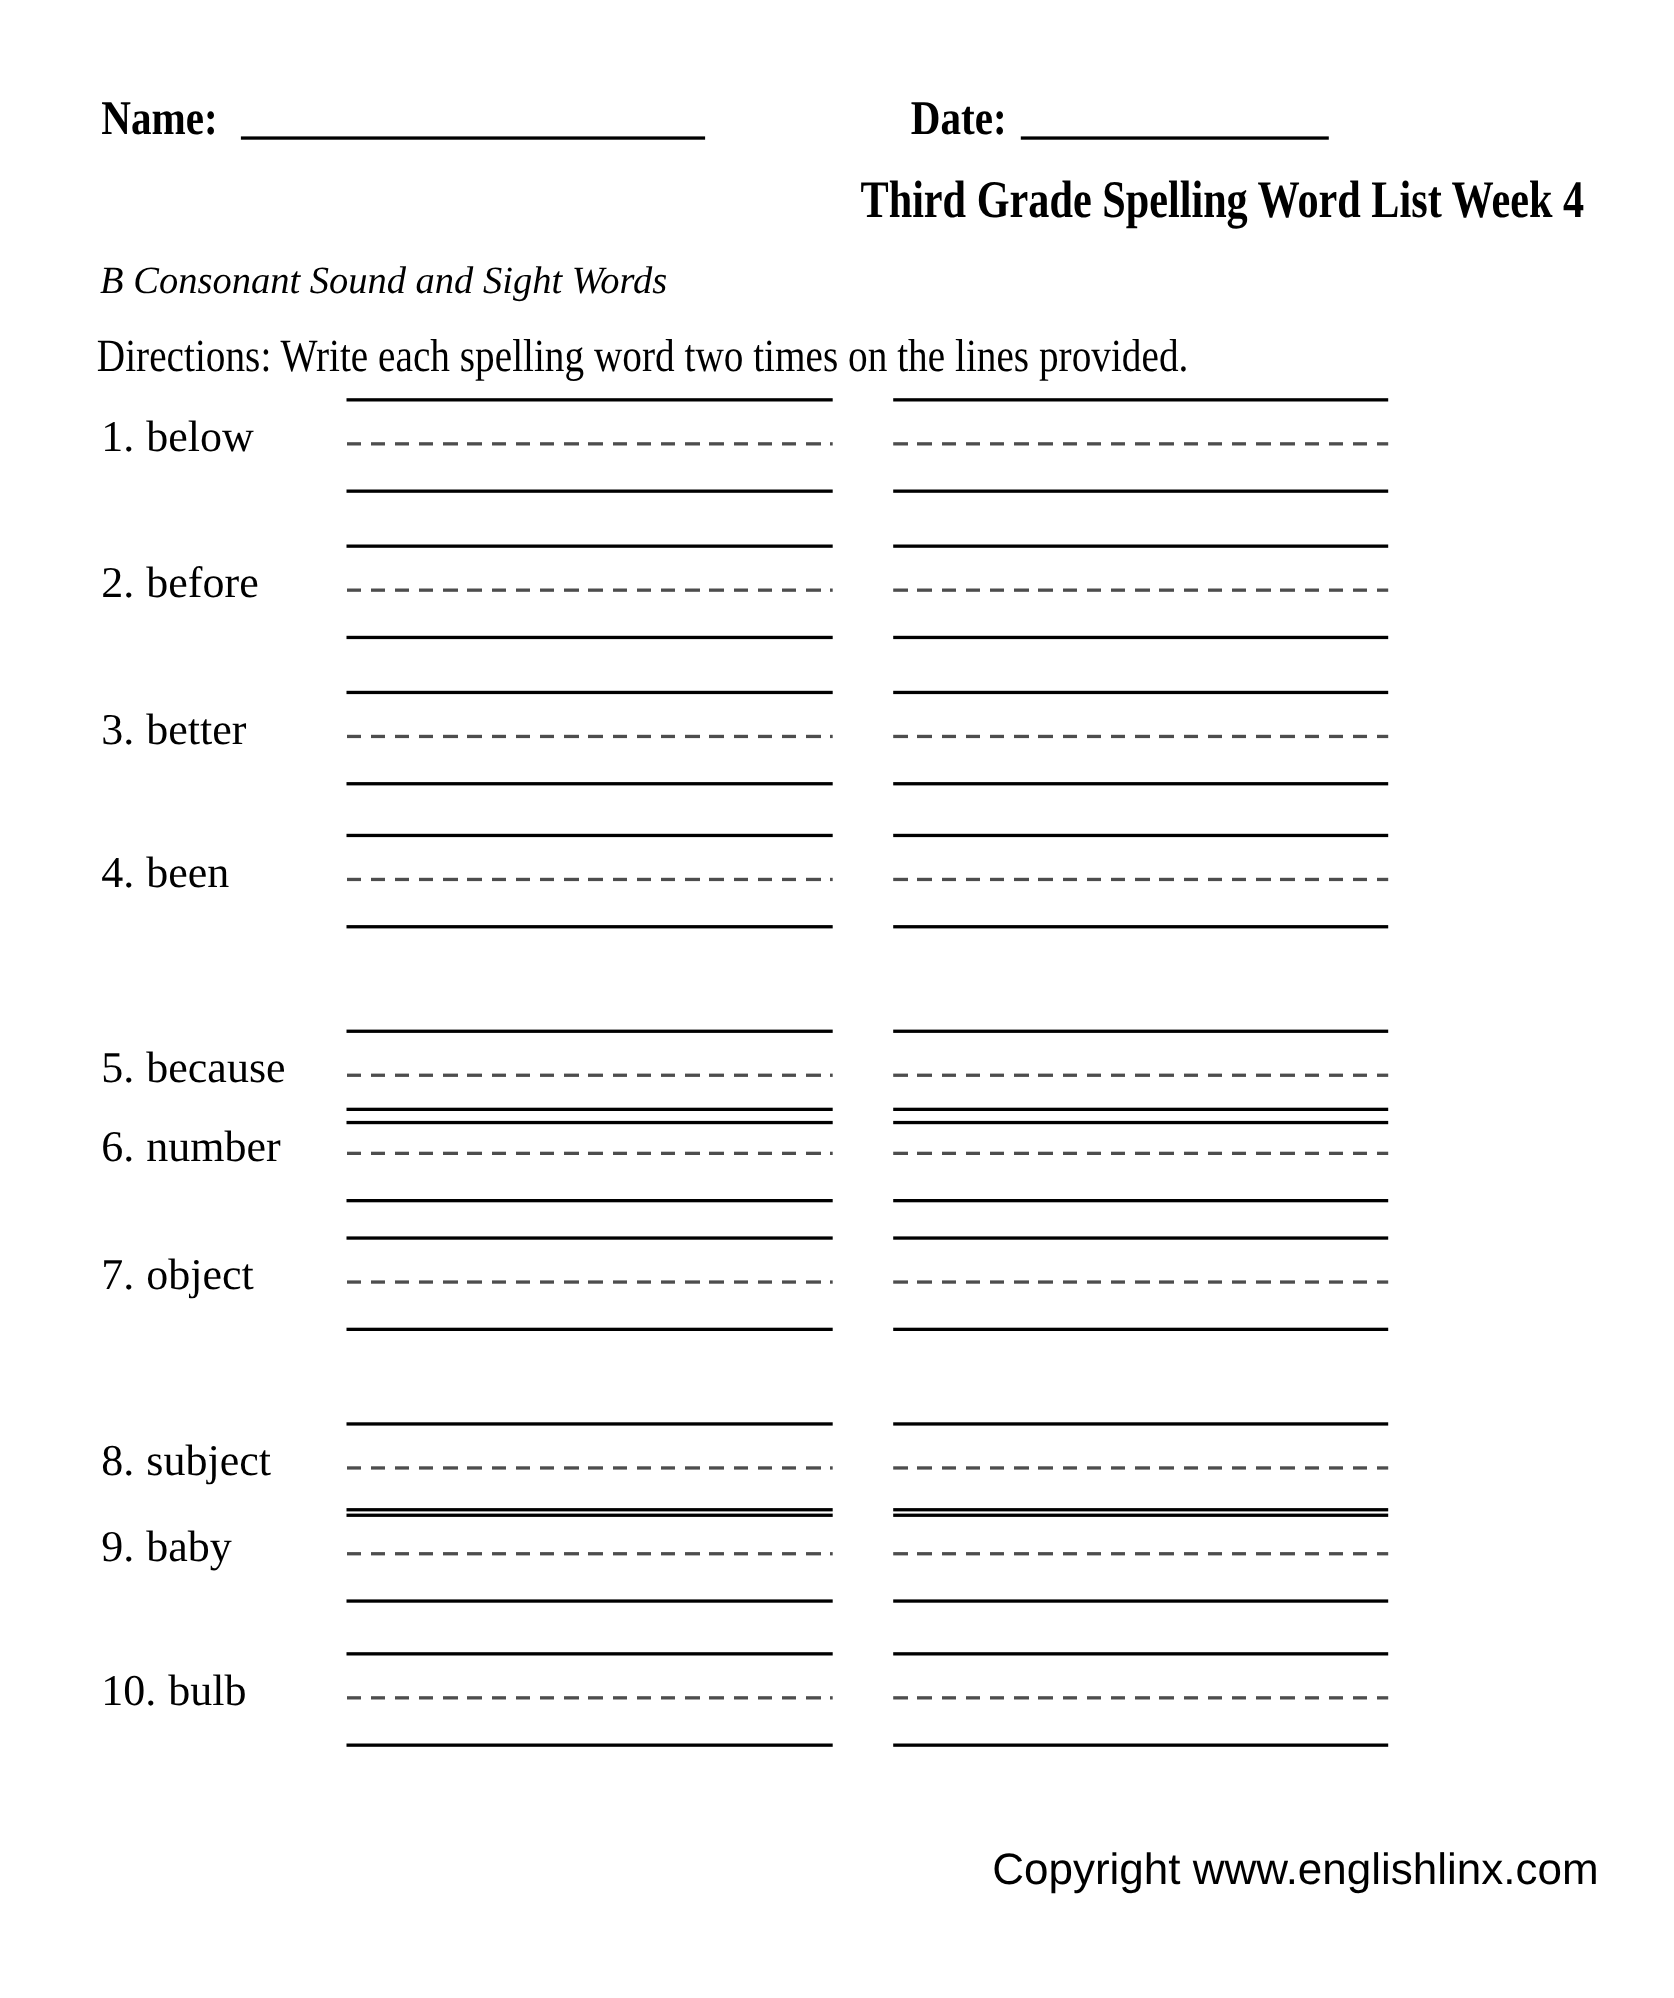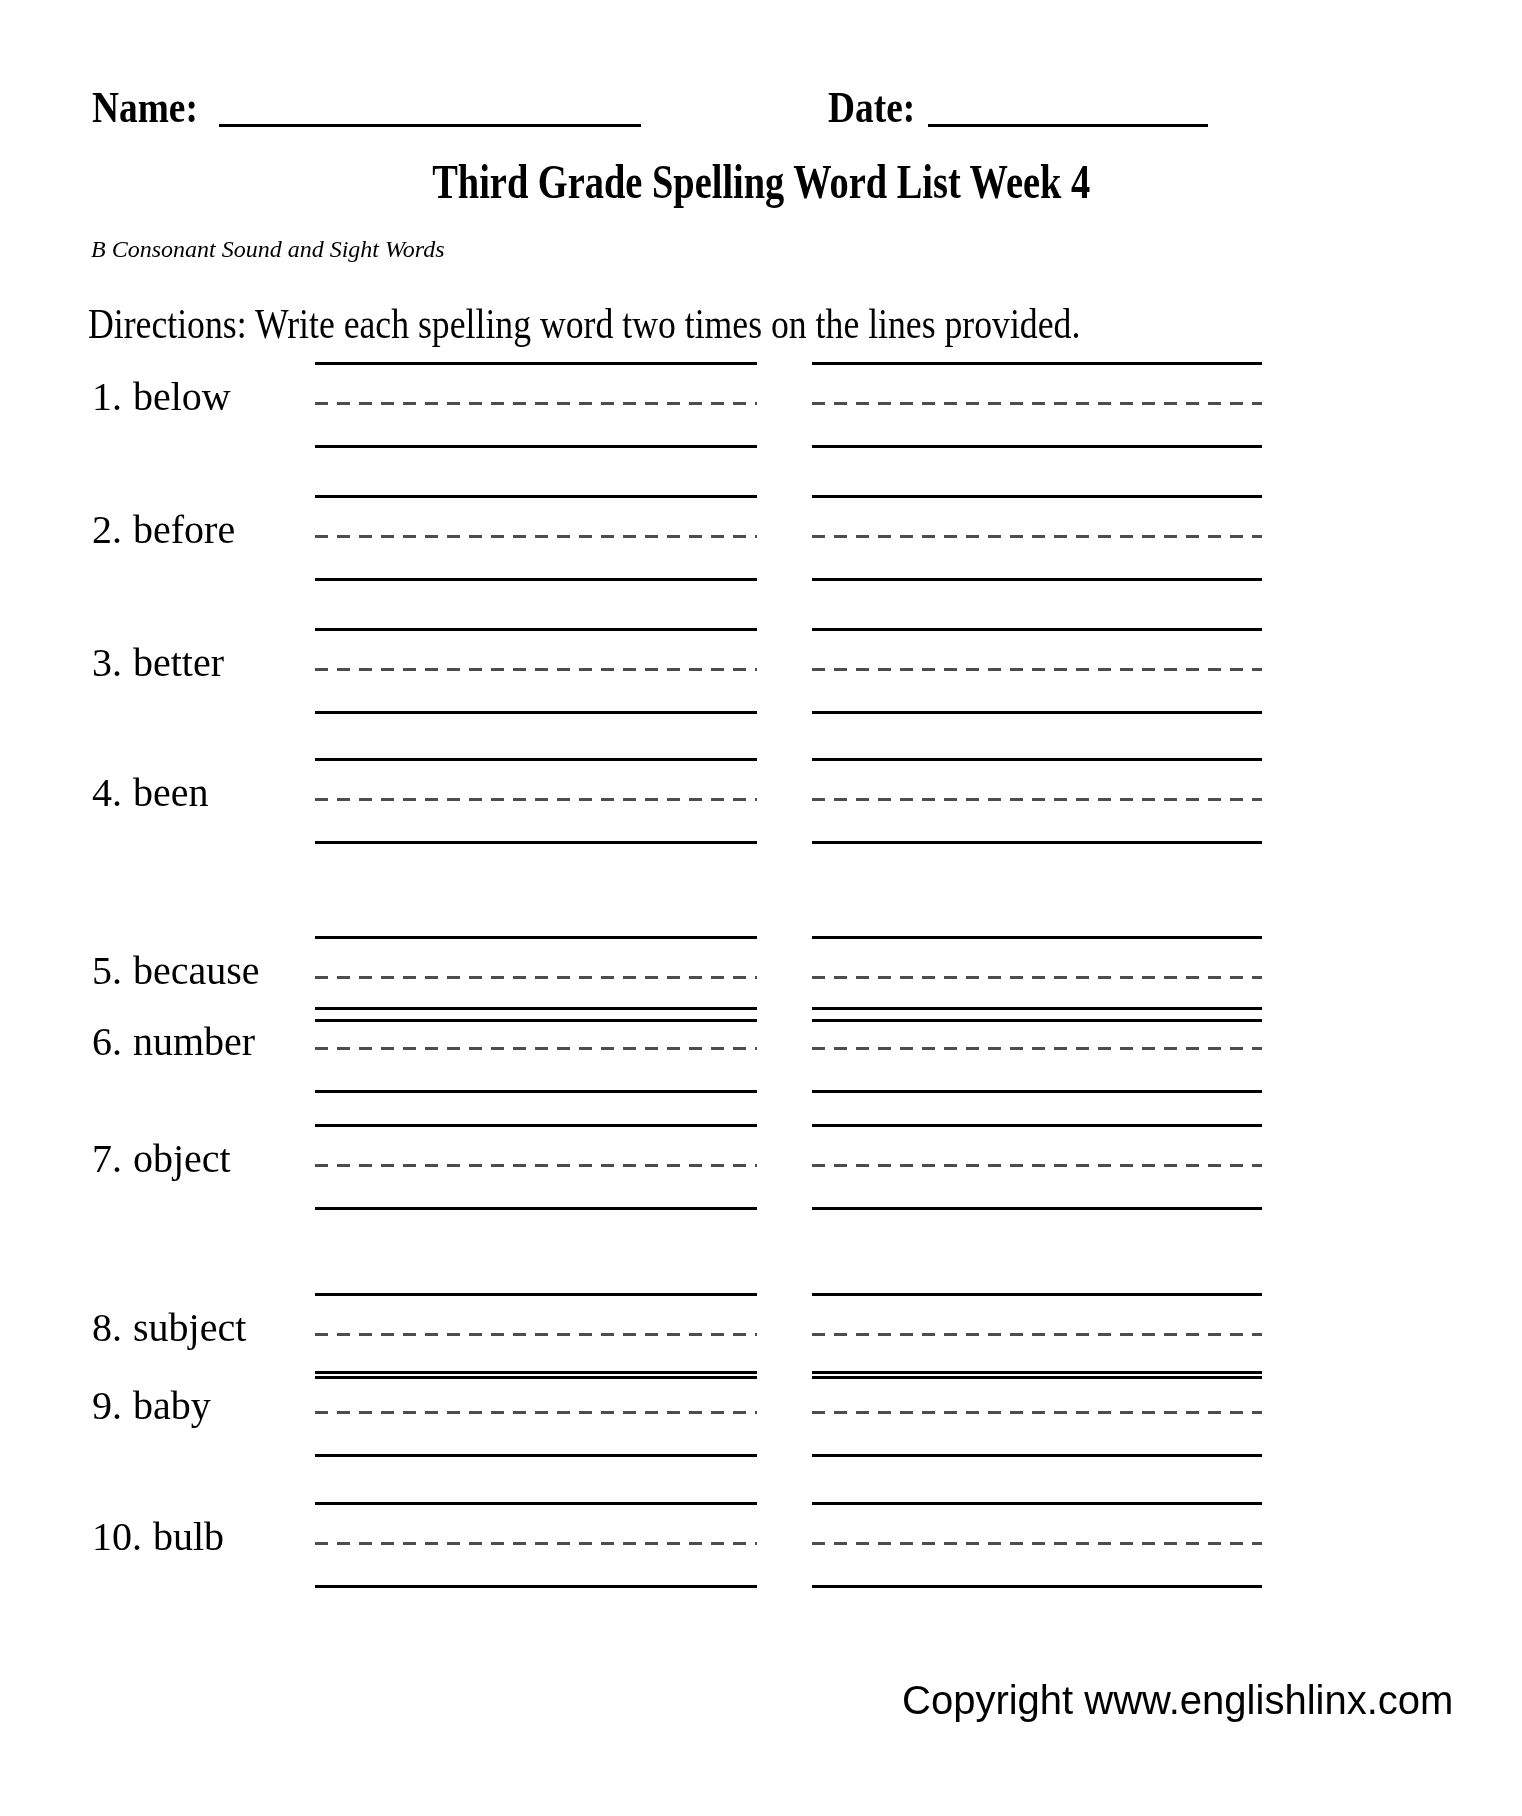--- a/index.html
+++ b/index.html
@@ -28,35 +28,35 @@
   }
   .underline {
     height: 3px;
     background: var(--ink, #000000);
   }
 
   
   .title-wrap {
     left: 0;
     width: 100%;
-    text-align: center;
+    text-align: right;
   }
   .title-text {
     display: inline-block;
     font-weight: bold;
     font-size: 48px;
     line-height: 1;
     white-space: nowrap;
     transform: scaleX(0.80);
     transform-origin: 50% 50%;
   }
 
   .subtitle {
     font-style: italic;
-    font-size: 24px;
+    font-size: 35px;
     line-height: 1;
     white-space: nowrap;
   }
 
   .directions {
     font-size: 42px;
     line-height: 1;
     white-space: nowrap;
     transform: scaleX(0.85);
     transform-origin: 0 50%;

